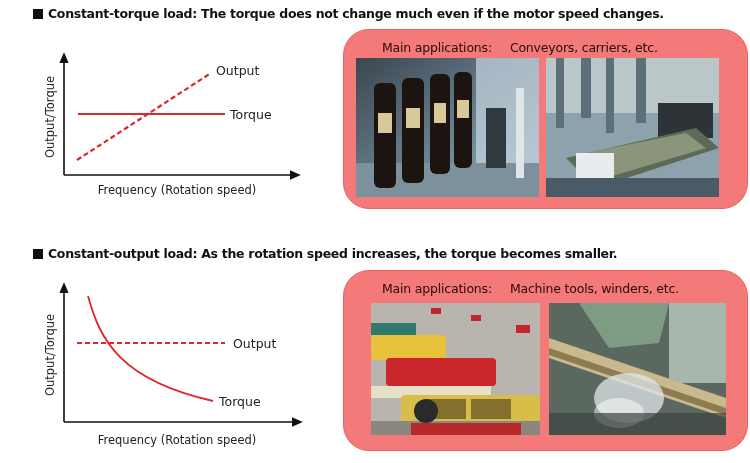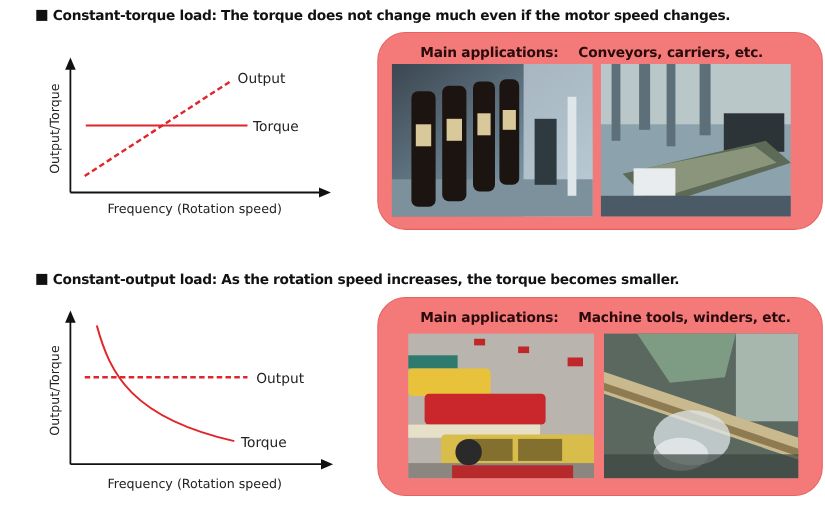--- a/index.html
+++ b/index.html
@@ -2,21 +2,21 @@
 <html><head>
 <meta charset="utf-8">
 <style>
   html, body { margin:0; padding:0; background:#ffffff; }
   body { width:750px; height:463px; position:relative; overflow:hidden; font-family:"DejaVu Sans", "Liberation Sans", sans-serif; }
   .section-title { position:absolute; left:10px; font-size:12.5px; font-weight:bold; color:#111; letter-spacing:-0.3px; white-space:nowrap;padding-left:23px; }
   .bullet { display:inline-block; width:10px; height:10px; background:#111; margin-right:5px; vertical-align:-1px; }
   .chart { position:absolute; left:0;text-align:center; }
   .chart svg text { font-family:"DejaVu Sans", "Liberation Sans", sans-serif; }
   .app-box { position:absolute; background:#f47a7a; border-radius:26px; border:1px solid #e86262; box-sizing:border-box; }
-  .app-title { position:absolute; font-weight:bold; font-size:12.5px; color:#2a0a0a; white-space:nowrap; letter-spacing:-0.2px; }
+  .app-title { position:absolute; font-weight:normal; font-size:12.5px; color:#2a0a0a; white-space:nowrap; letter-spacing:-0.2px; }
   .app-title .gap { display:inline-block; width:18px; }
   .photo { position:absolute; overflow:hidden; }
   .photo svg { display:block; }
 </style>
 </head>
 <body>
 
 <div class="section-title" style="top:6px;">
   <span class="bullet"></span><span>Constant-torque load: The torque does not change much even if the motor speed changes.</span>
 </div>

